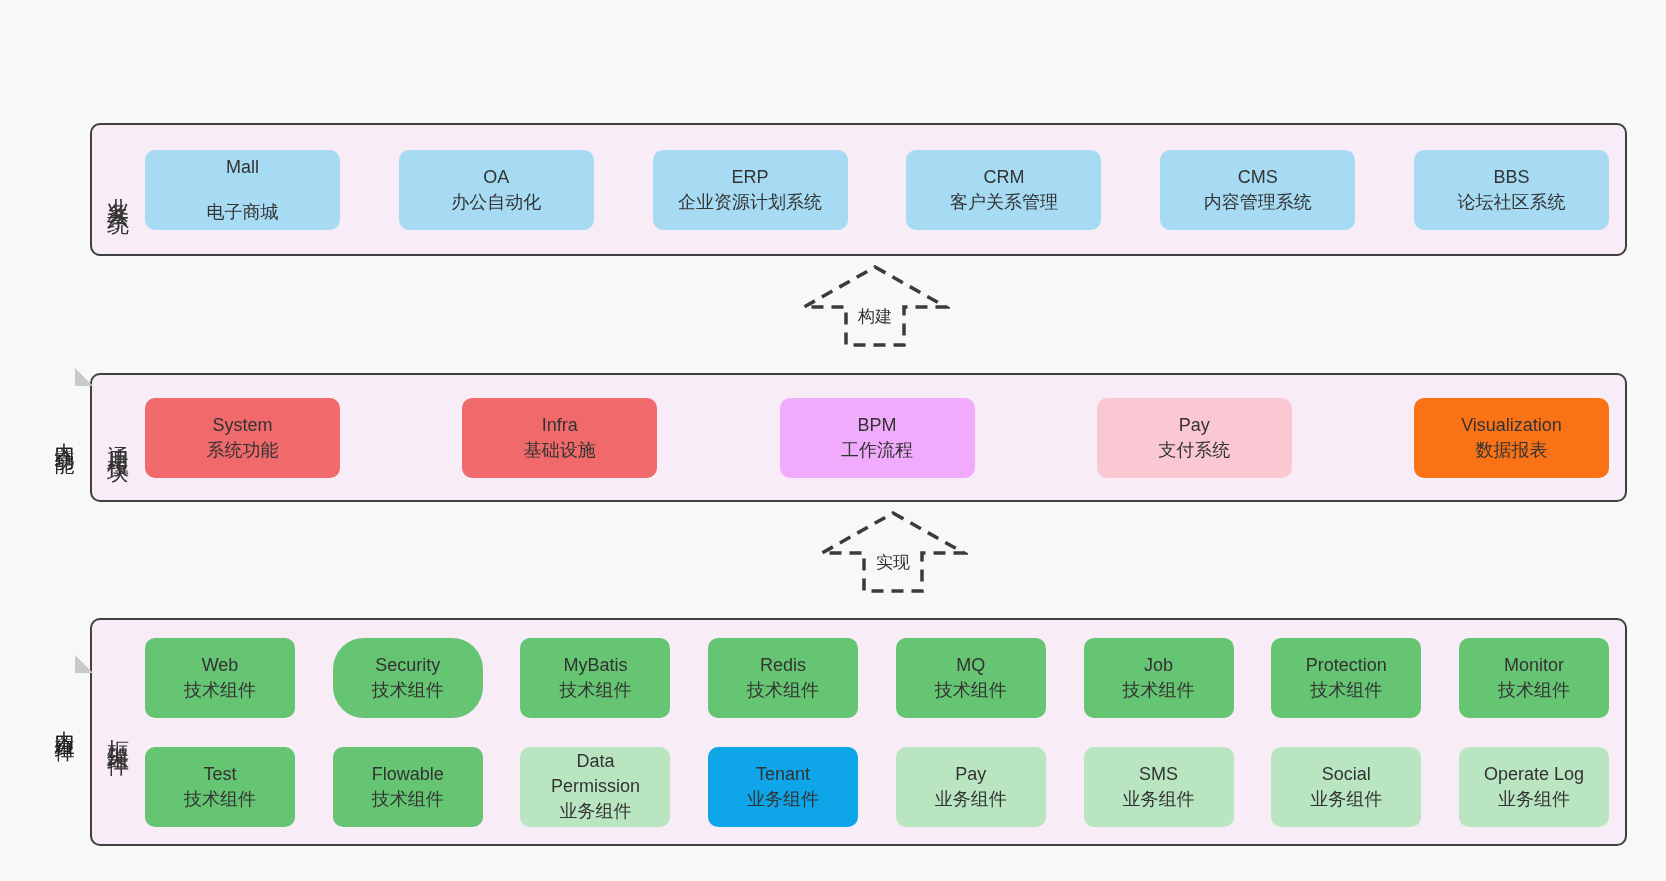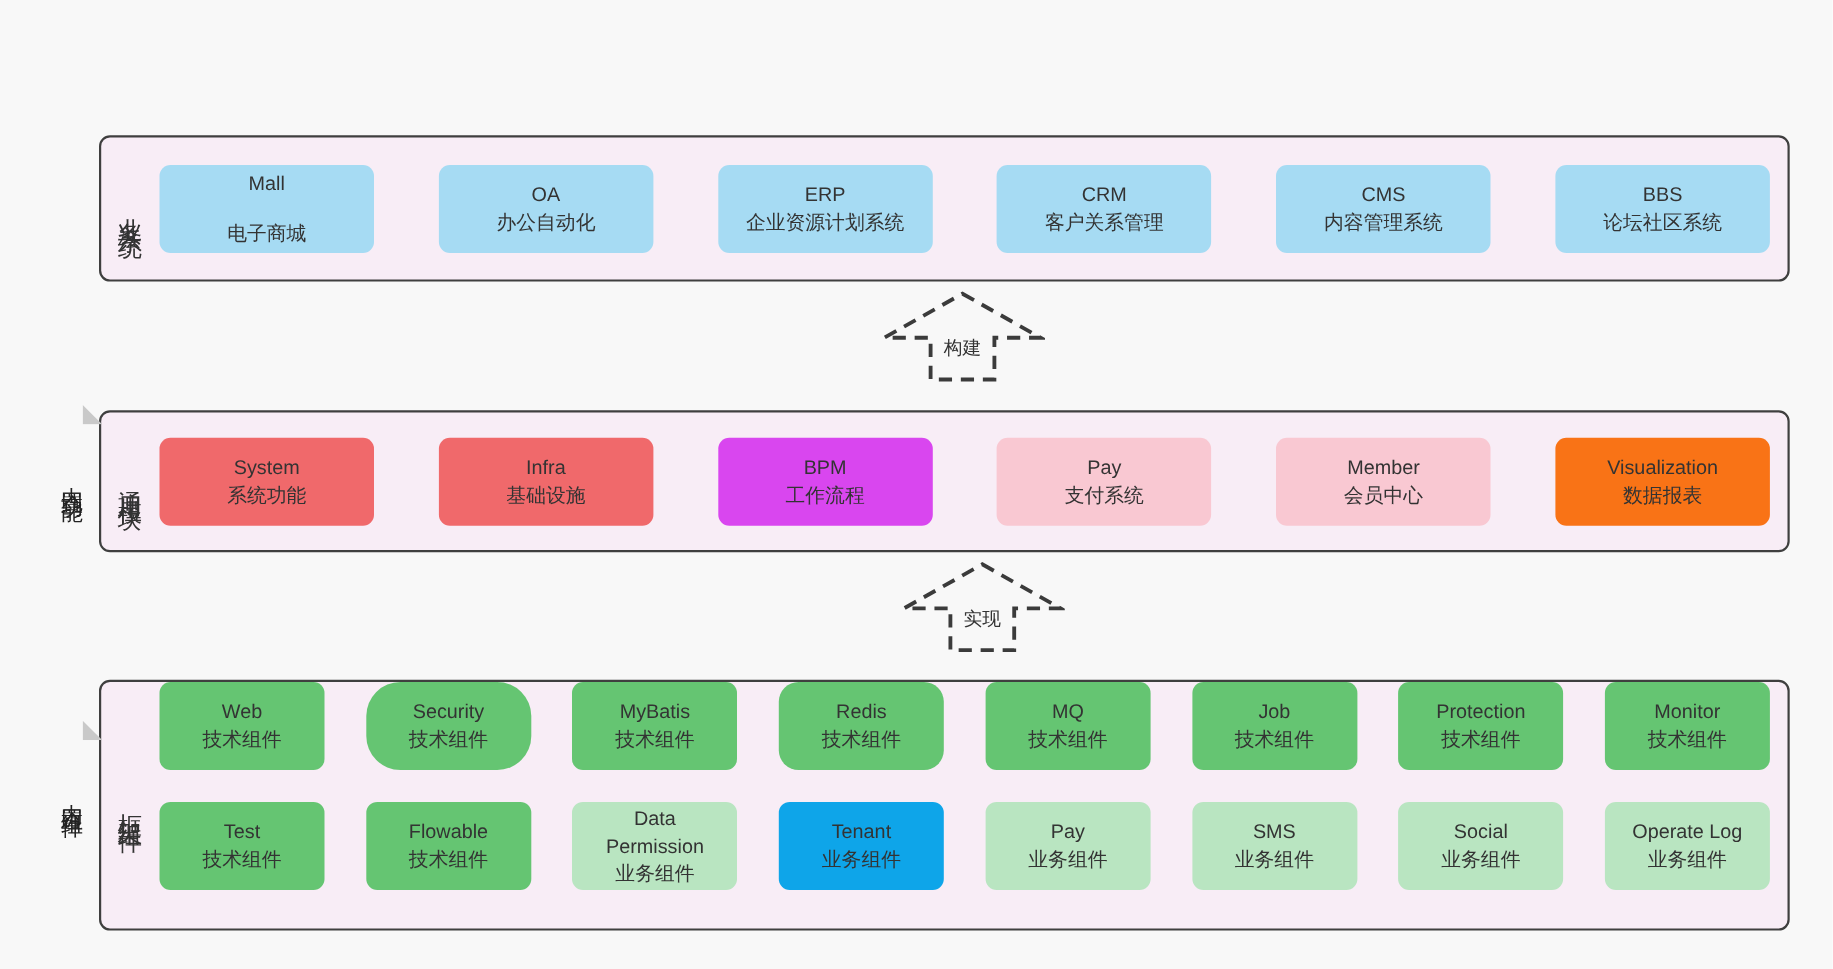--- a/index.html
+++ b/index.html
@@ -16,21 +16,21 @@
   .band-label {
     position:absolute; left:11px; top:50%; transform:translateY(-50%);
     writing-mode:vertical-lr; text-orientation:upright;
     font-size:22px; letter-spacing:5px; color:#333; white-space:nowrap;
   }
   .band-content {
     position:absolute; left:53px; right:16px; top:0; bottom:0;
     display:flex; align-items:center; justify-content:space-between;
   }
   .band-content.rows {
-    flex-direction:column; justify-content:flex-start; gap:29px; align-items:stretch;
+    flex-direction:column; justify-content:center; gap:29px; align-items:stretch;
   }
   .row { display:flex; justify-content:space-between; }
   .box {
     height:80px; border-radius:10px; box-sizing:border-box;
     display:flex; flex-direction:column; align-items:center; justify-content:center;
     text-align:center; font-size:18px; line-height:25px;
   }
   .w6 { width:195px; padding:0 8px; }
   .w8 { width:150px; padding:0 12px; }
   .sticky {
@@ -104,31 +104,27 @@
     <div class="band-label">通用模块</div>
     <div class="band-content">
       <div class="box w6" style="background: rgb(240, 105, 107);">
         <div>System</div>
         <div>系统功能</div>
       </div>
       <div class="box w6" style="background: rgb(240, 105, 107);">
         <div>Infra</div>
         <div>基础设施</div>
       </div>
-      <div class="box w6" style="background: #d946ef;">
+      <div class="box w6" style="background: #f0abfc;">
         <div>BPM</div>
         <div>工作流程</div>
       </div>
       <div class="box w6" style="background: rgb(249, 200, 210);">
         <div>Pay</div>
         <div>支付系统</div>
-      </div>
-      <div class="box w6" style="background: rgb(249, 200, 210);">
-        <div>Member</div>
-        <div>会员中心</div>
       </div>
       <div class="box w6" style="background: #f97316;">
         <div>Visualization</div>
         <div>数据报表</div>
       </div>
     </div>
   </div>
 
   <div class="arrow" style="left:818px; top:510px;">
     <svg width="150" height="84" viewBox="0 0 150 84">
@@ -150,21 +146,21 @@
           <div>技术组件</div>
         </div>
         <div class="box w8" style="background: rgb(101, 197, 114); border-radius: 31px;">
           <div>Security</div>
           <div>技术组件</div>
         </div>
         <div class="box w8" style="background: rgb(101, 197, 114);">
           <div>MyBatis</div>
           <div>技术组件</div>
         </div>
-        <div class="box w8" style="background: rgb(101, 197, 114); border-radius: 18px;">
+        <div class="box w8" style="background: rgb(101, 197, 114);">
           <div>Redis</div>
           <div>技术组件</div>
         </div>
         <div class="box w8" style="background: rgb(101, 197, 114);">
           <div>MQ</div>
           <div>技术组件</div>
         </div>
         <div class="box w8" style="background: rgb(101, 197, 114);">
           <div>Job</div>
           <div>技术组件</div>

